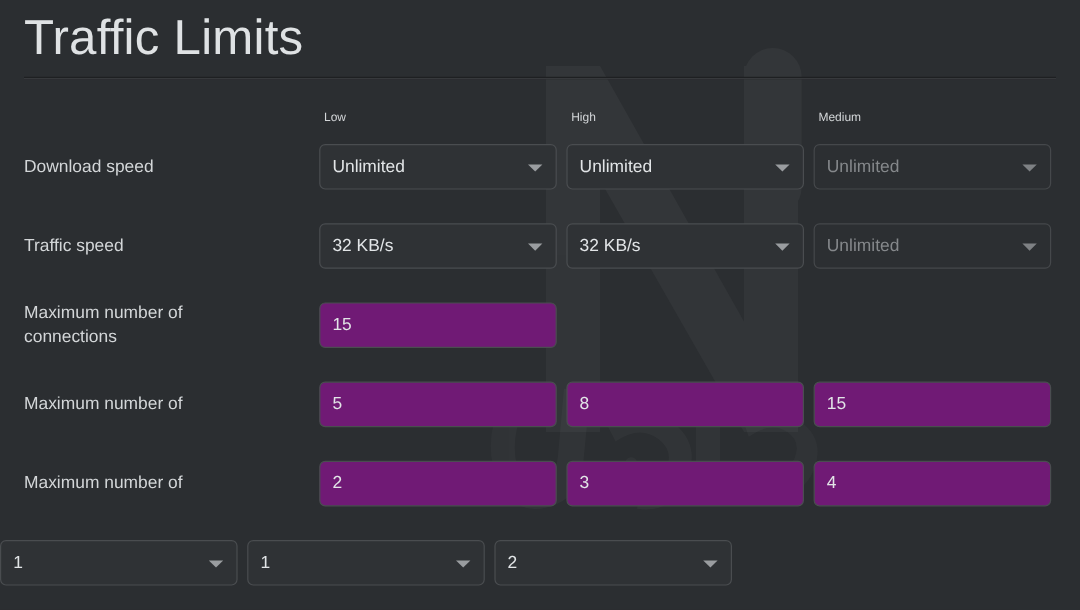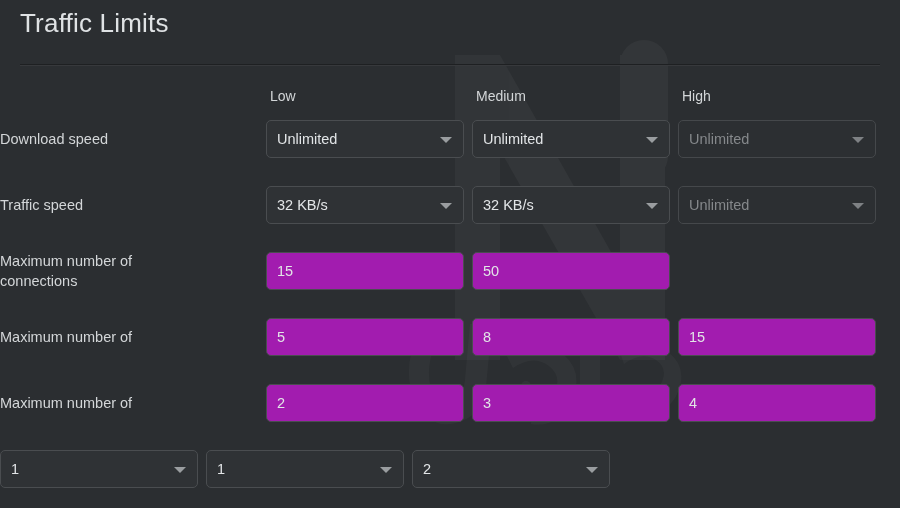--- a/index.html
+++ b/index.html
@@ -32,21 +32,21 @@
     z-index: 1;
     width: 900px;
     height: 508px;
     box-sizing: border-box;
   }
 
   #page-title {
     position: absolute;
     left: 20px;
     top: 8px;
-    font-size: 26px;
+    font-size: 41px;
     font-weight: 300;
     letter-spacing: 0.2px;
     color: #dfe2e4;
     white-space: nowrap;
   }
 
   #title-divider {
     position: absolute;
     left: 20px;
     top: 64px;
@@ -69,36 +69,37 @@
     align-items: center;
     height: 66px;
   }
   .grid-row.header-row {
     height: 34px;
     align-items: flex-end;
   }
 
   .row-label {
     width: 266px;
+    padding-left: 20px;
     box-sizing: border-box;
     font-size: 14.5px;
     line-height: 20px;
     color: #d3d6d8;
   }
   .row-label .l2 { display: block; }
 
   .cell {
     width: 198px;
     margin-right: 8px;
     position: relative;
   }
   .cell:last-child { margin-right: 0; }
 
   .col-head {
-    font-size: 14px;
+    font-size: 10px;
     color: #d3d6d8;
     padding-left: 4px;
     padding-bottom: 2px;
   }
 
   
   .field {
     position: relative;
     height: 38px;
     box-sizing: border-box;
@@ -107,21 +108,21 @@
     background: #2e3134;
     display: flex;
     align-items: center;
     padding: 0 10px;
     font-size: 14.5px;
     color: #e2e5e7;
     overflow: hidden;
     white-space: nowrap;
   }
   .field.input-field {
-    background: #a21caf;
+    background: #701a75;
   }
   .field.select-field {
     background: #2f3235;
     padding-right: 30px;
   }
   .field.disabled {
     color: #85888b;
     background: #2c2f32;
     border-color: #45484b;
   }
@@ -171,24 +172,24 @@
   <div id="title-divider"></div>
 
   <div id="grid">
 
     <div class="grid-row header-row">
       <div class="row-label"></div>
       <div class="cell">
         <div class="col-head">Low</div>
       </div>
       <div class="cell">
+        <div class="col-head">High</div>
+      </div>
+      <div class="cell">
         <div class="col-head">Medium</div>
-      </div>
-      <div class="cell">
-        <div class="col-head">High</div>
       </div>
     </div>
 
     <div class="grid-row">
       <div class="row-label">
         <span>Download speed</span>
       </div>
       <div class="cell">
         <div class="field select-field">
           <span class="value">Unlimited</span>
@@ -236,25 +237,20 @@
     <div class="grid-row">
       <div class="row-label">
         <span>Maximum number of</span>
         <span class="l2">connections</span>
       </div>
       <div class="cell">
         <div class="field input-field">
           <span class="value">15</span>
         </div>
       </div>
-      <div class="cell">
-        <div class="field input-field">
-          <span class="value">50</span>
-        </div>
-      </div>
     </div>
 
     <div class="grid-row">
       <div class="row-label">
         <span>Maximum number of</span>
       </div>
       <div class="cell">
         <div class="field input-field">
           <span class="value">5</span>
         </div>

